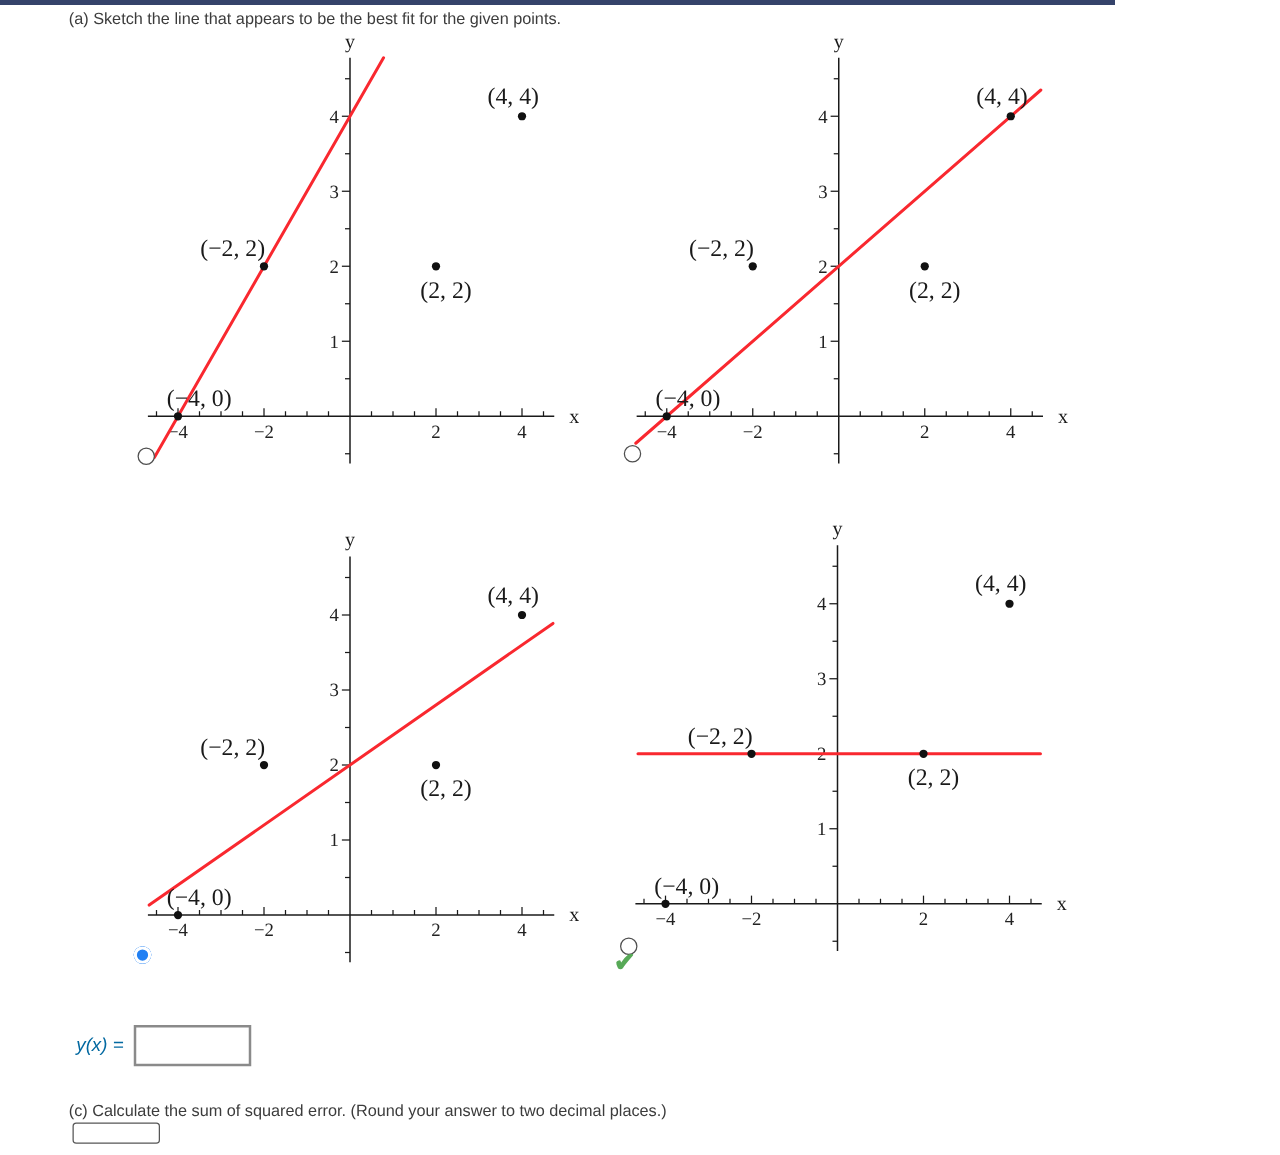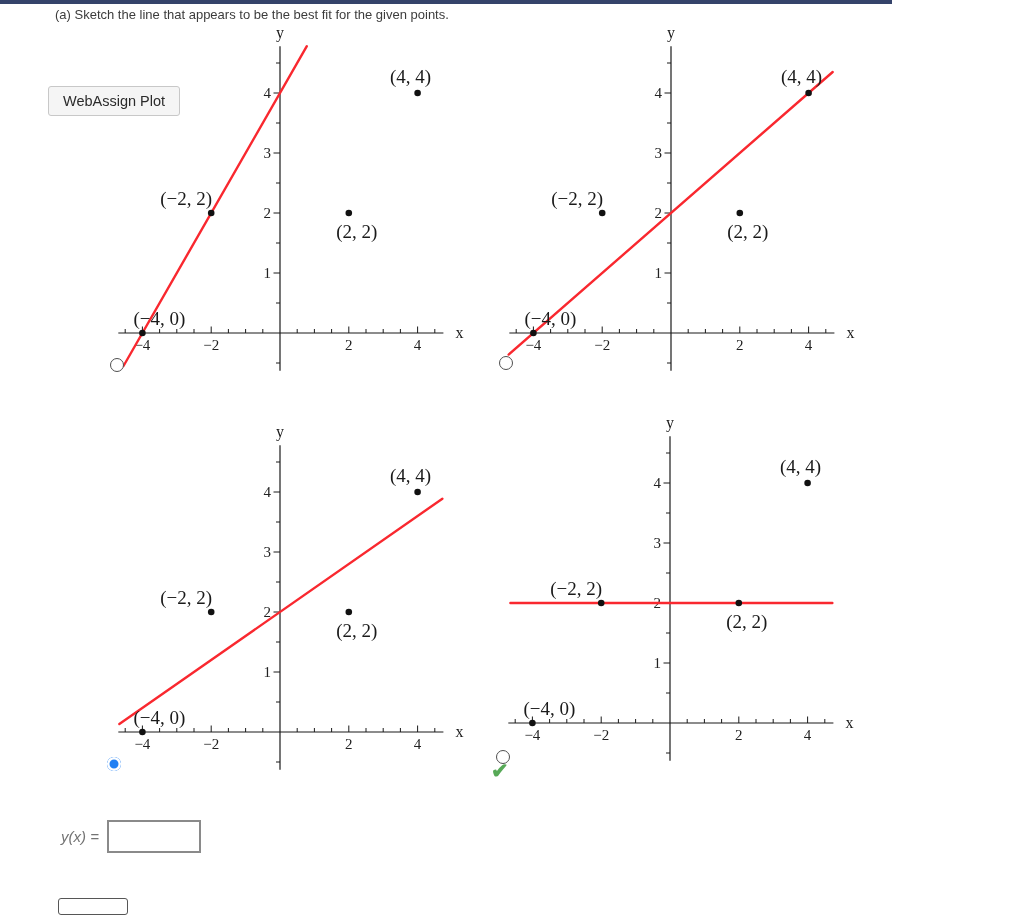--- a/index.html
+++ b/index.html
@@ -17,21 +17,21 @@
   .plot svg { display:block; overflow:visible; }
   .tick { font-family:"Liberation Serif","DejaVu Serif",serif; font-size:15px; fill:#222222; }
   .axisletter { font-family:"Liberation Serif","DejaVu Serif",serif; font-size:16px; fill:#1a1a1a; }
   .ptlabel { font-family:"Liberation Serif","DejaVu Serif",serif; font-size:19px; fill:#1a1a1a; }
   .radio { position:absolute; width:14px; height:14px; border-radius:50%;
            background:#ffffff; border:1.5px solid #4f4f4f; cursor:pointer; }
   .radio.checked { border:none; background:#2180f3; box-shadow: inset 0 0 0 2.5px #ffffff, inset 0 0 0 8px #2180f3; }
   .checkmark { position:absolute; left:491px; top:760px; font-size:21px; font-weight:bold;
                color:#57a957; line-height:1; }
   .fn-label { position:absolute; left:61px; top:828px; font-size:15px; font-style:italic;
-              color:#737373; }
+              color:#0369a1; }
   .answer-b { position:absolute; left:107px; top:820px; width:94px; height:33px;
               border:2px solid #8a8a8a; border-radius:0; font-size:15px; padding:0 6px;
               font-family:"Liberation Sans",sans-serif; }
   .answer-c { position:absolute; left:58px; top:898px; width:70px; height:17px;
               border:1px solid #565656; border-radius:3px; font-size:12px; padding:0 4px;
               font-family:"Liberation Sans",sans-serif; }
 </style>
 </head>
 <body>
 
@@ -247,27 +247,27 @@
         <text x="65.4" y="300" text-anchor="middle" class="ptlabel">(−4, 0)</text>
         <circle cx="117.2" cy="188" r="3.3" fill="#111111"></circle>
         <text x="92.2" y="180" text-anchor="middle" class="ptlabel">(−2, 2)</text>
         <circle cx="254.8" cy="188" r="3.3" fill="#111111"></circle>
         <text x="262.8" y="213" text-anchor="middle" class="ptlabel">(2, 2)</text>
         <circle cx="323.6" cy="68" r="3.3" fill="#111111"></circle>
         <text x="316.6" y="58" text-anchor="middle" class="ptlabel">(4, 4)</text>
       </svg>
     </div>
 
-  <div class="wa-label">WebAssign Plot</div>
 
   <span class="radio" role="radio" aria-checked="false" style="left: 110px; top: 358px;"></span>
   <span class="radio" role="radio" aria-checked="false" style="left: 499px; top: 356px;"></span>
   <span class="radio checked" role="radio" aria-checked="true" style="left: 107px; top: 757px;"></span>
   <span class="radio" role="radio" aria-checked="false" style="left: 496px; top: 750px;"></span>
 
   <span class="checkmark">✔</span>
 
   <span class="fn-label">y(x) =</span>
   <input class="answer-b" type="text" value="" style="">
 
+  <div class="prompt prompt-c">(c) Calculate the sum of squared error. (Round your answer to two decimal places.)</div>
   <input class="answer-c" type="text" value="" style="">
 
 </div>
 
 </body></html>

